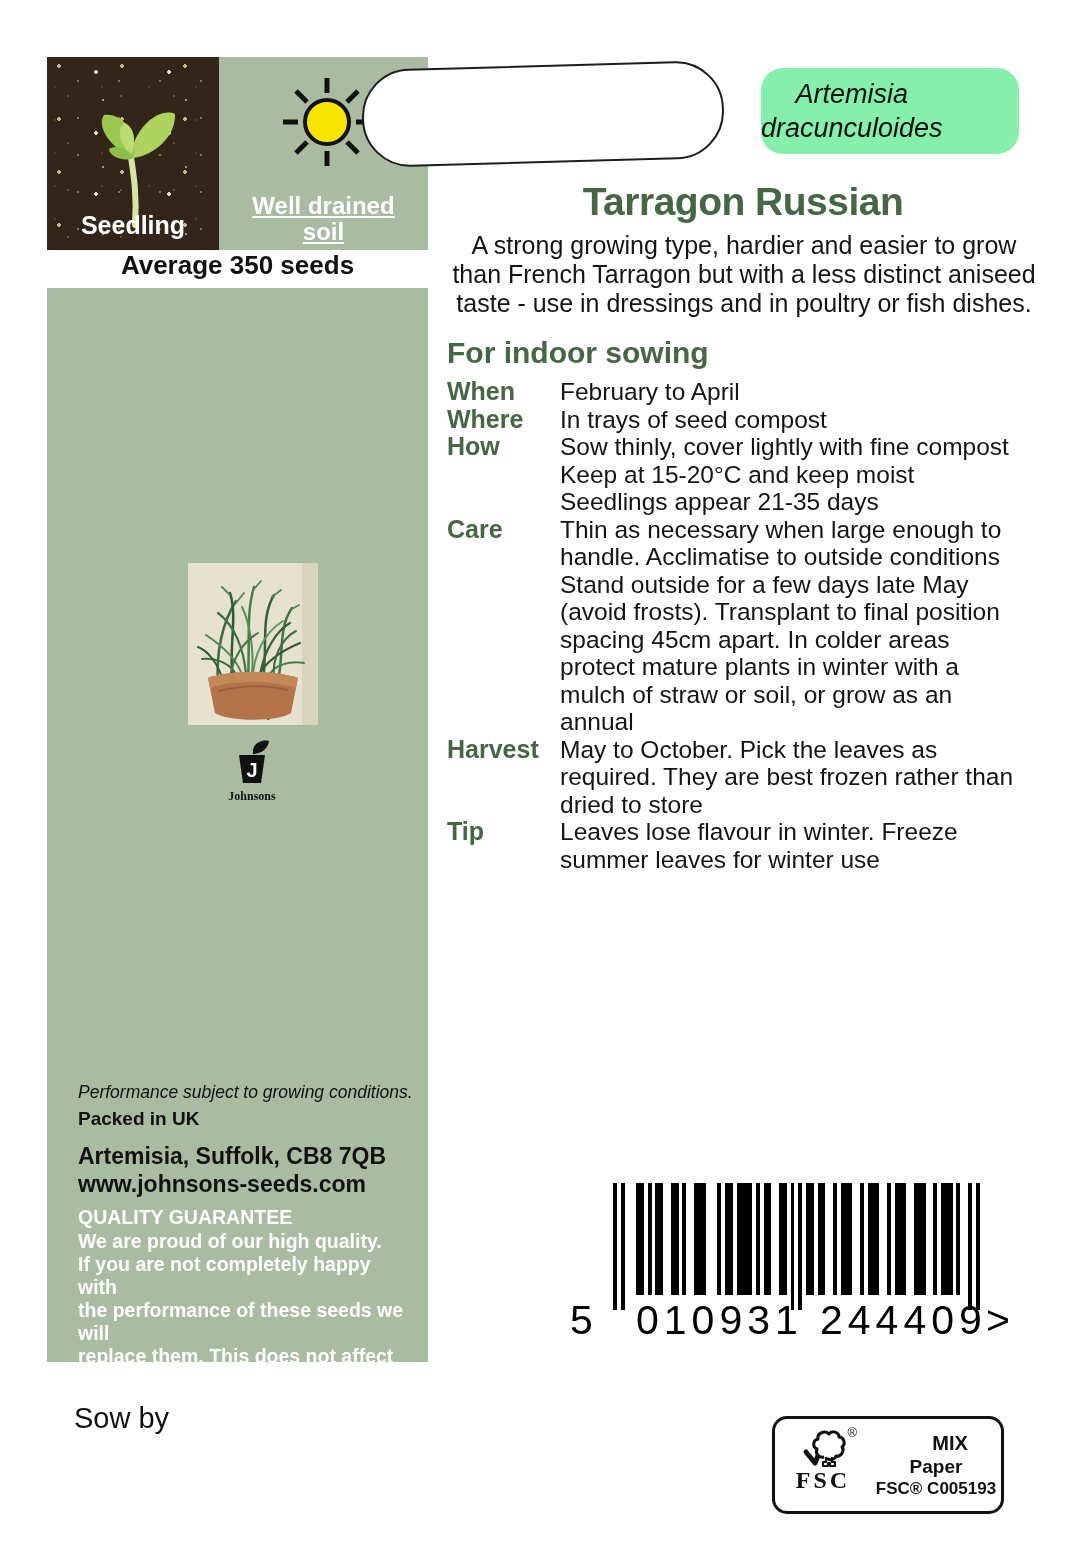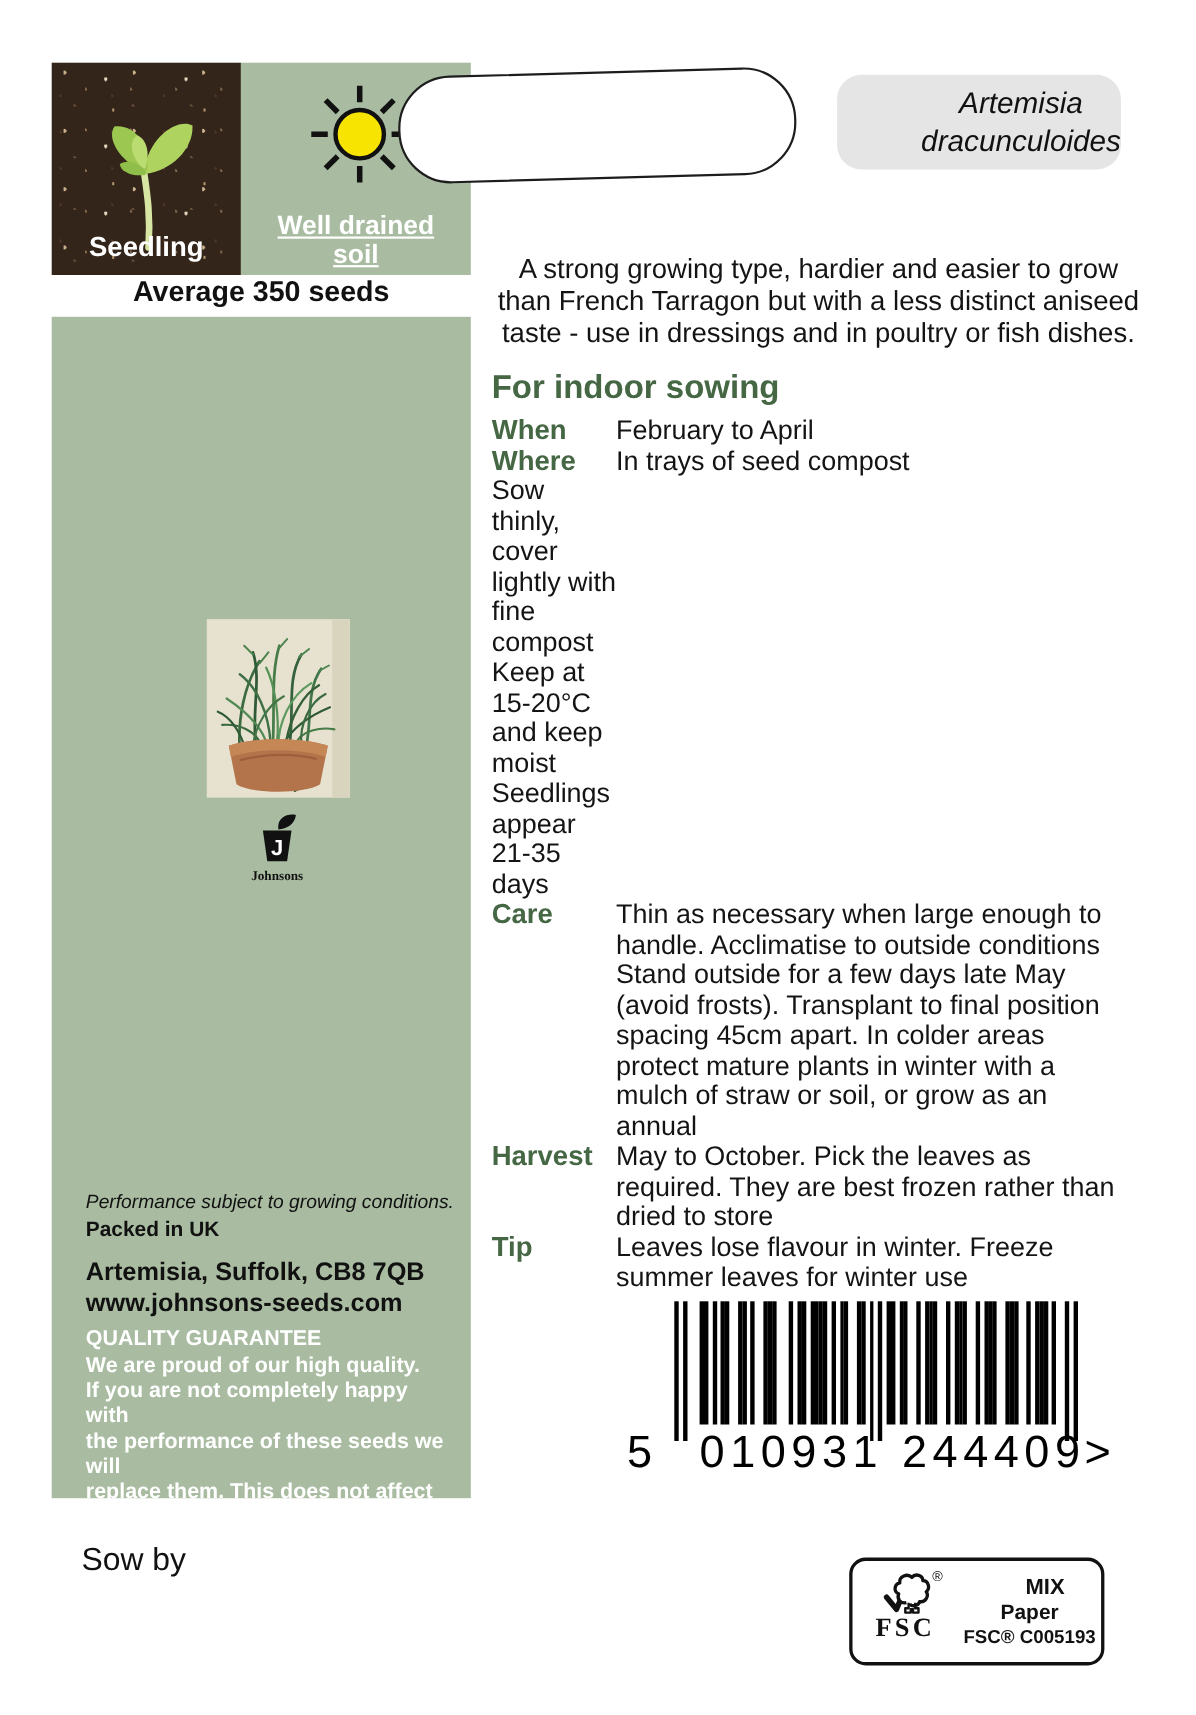--- a/index.html
+++ b/index.html
@@ -43,22 +43,22 @@
   
   .green-col{left:47px;top:288px;width:381px;height:1074px;background:#a9bca1;}
 
   
   .oval{
     left:362px;top:65px;width:358px;height:94px;background:#fff;
     border:2px solid #1d1d1d;border-radius:48px;transform:rotate(-1.6deg);z-index:5;
   }
   
   .latin-badge{
-    left:761px;top:68px;width:258px;height:86px;background:#e5e5e5;border-radius:22px;
-    display:flex;align-items:center;justify-content:flex-end;text-align:center;
+    left:761px;top:68px;width:258px;height:86px;background:#86efac;border-radius:22px;
+    display:flex;align-items:center;justify-content:flex-start;text-align:center;
     font-style:italic;font-size:27px;line-height:34px;color:#111;
   }
   
   .title{
     left:440px;top:180px;width:606px;text-align:center;
     font-weight:bold;font-size:39px;color:#456744;letter-spacing:-0.5px;
   }
   .description{
     left:438px;top:231px;width:612px;text-align:center;
     font-size:25px;line-height:29px;color:#141414;
@@ -158,35 +158,37 @@
 
   <div class="abs green-col"></div>
 
   <div class="abs oval"></div>
 
   <div class="abs latin-badge pre">
     <span class="pre">Artemisia
 dracunculoides</span>
   </div>
 
+  <div class="abs title">Tarragon Russian</div>
   <div class="abs description pre">A strong growing type, hardier and easier to grow
 than French Tarragon but with a less distinct aniseed
 taste - use in dressings and in poultry or fish dishes.</div>
 
   <div class="abs section-heading">For indoor sowing</div>
   <div class="abs info-rows">
     <div class="info-row">
       <div class="info-label">When</div>
       <div class="info-value pre">February to April</div>
     </div>
     <div class="info-row">
       <div class="info-label">Where</div>
       <div class="info-value pre">In trays of seed compost</div>
     </div>
     <div class="info-row">
+      <div class="info-label">How</div>
       <div class="info-value pre">Sow thinly, cover lightly with fine compost
 Keep at 15-20°C and keep moist
 Seedlings appear 21-35 days</div>
     </div>
     <div class="info-row">
       <div class="info-label">Care</div>
       <div class="info-value pre">Thin as necessary when large enough to
 handle. Acclimatise to outside conditions
 Stand outside for a few days late May
 (avoid frosts). Transplant to final position

